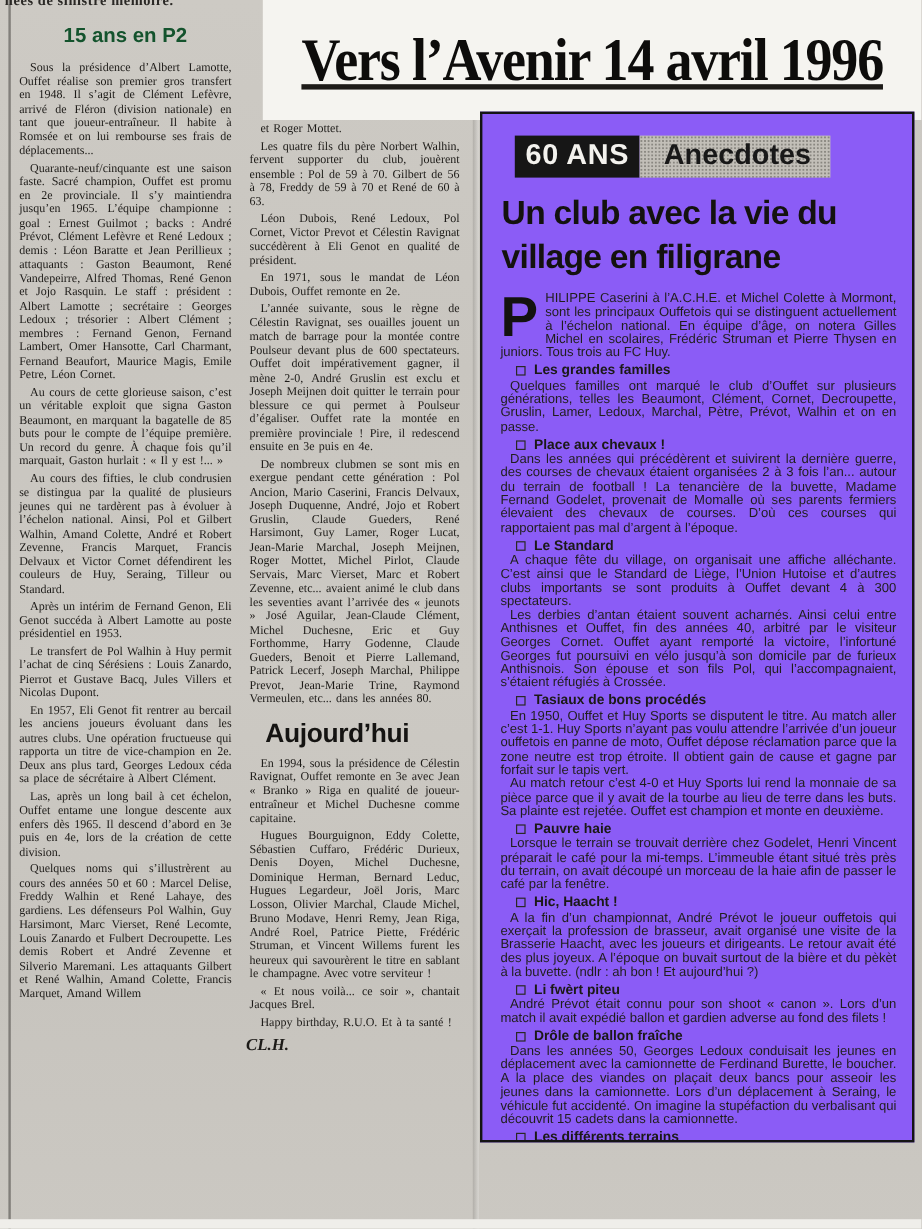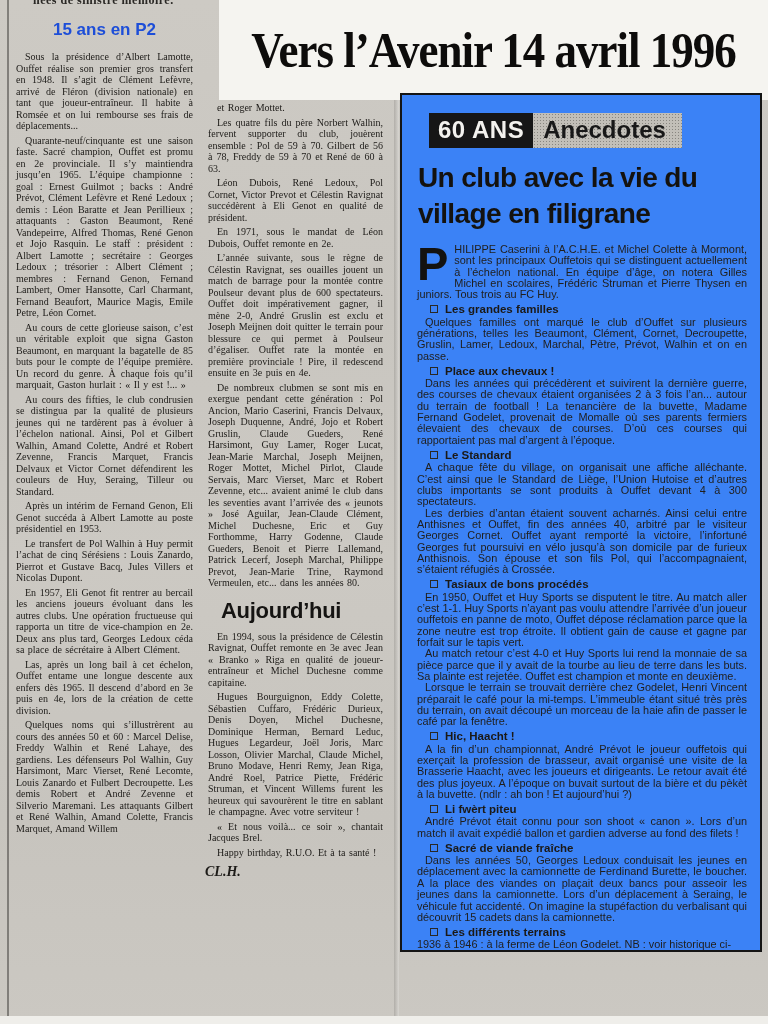--- a/index.html
+++ b/index.html
@@ -9,46 +9,46 @@
     background-image:linear-gradient(180deg,#cdcac4 0%,#c9c6c0 30%,#ccc9c3 55%,#c7c4be 80%,#cbc8c2 100%);
     font-family:"Liberation Serif", serif;color:#1d1b18;
   }
   .left-edge-rule{position:absolute;left:7px;top:0;width:2px;height:1024px;background:rgba(40,38,35,.45);}
   .fold-shadow{position:absolute;left:394px;top:78px;width:5px;height:946px;
     background:linear-gradient(90deg,rgba(60,58,55,.18),rgba(255,255,255,.25));}
   .bottom-strip{position:absolute;left:0;bottom:0;width:768px;height:8px;background:#efeeea;}
 
   
   .masthead{position:absolute;left:219px;top:0;width:549px;height:100px;background:#f5f4f0;
-    display:flex;align-items:center;justify-content:center;}
+    display:flex;align-items:center;justify-content:center;text-decoration:underline;}
   .masthead-title{font-family:"Liberation Serif",serif;font-weight:bold;font-size:45px;
     letter-spacing:-1px;color:#0d0c0b;white-space:nowrap;transform:scaleY(1.12);}
 
   
-  .clip-top{position:absolute;left:33px;top:0;width:180px;height:9px;overflow:hidden;}
+  .clip-top{position:absolute;left:4px;top:0;width:180px;height:9px;overflow:hidden;}
   .clip-top span{display:block;margin-top:-7px;font-size:12px;font-weight:bold;letter-spacing:.5px;color:#2a2825;}
 
   
   .col p{margin:3px;text-indent:9px;text-align:justify;font-size:10px;line-height:11.5px;word-spacing:1px;}
   .left-col{position:absolute;left:13px;top:10px;width:183px;}
   .kicker15{font-family:"Liberation Sans",sans-serif;font-weight:bold;font-size:17px;
-    text-align:center;margin:10px 0 11px;color:#1d4ed8;}
+    text-align:center;margin:10px 0 11px;color:#14532d;}
   .mid-col{position:absolute;left:205px;top:99px;width:181px;}
   .mid-heading{font-family:"Liberation Sans",sans-serif;font-weight:bold;font-size:22px;
     margin:9px 0 7px 16px;color:#151412;letter-spacing:-.3px;}
   .signature{font-weight:bold;font-style:italic;font-size:14px;margin-top:6px;padding-right:10px;}
 
   
   .box{position:absolute;left:400px;top:93px;width:362px;height:859px;box-sizing:border-box;
-    border:2.5px solid #141414;background:#3b82f6;padding:14px 13px 0 15px;overflow:hidden;}
+    border:2.5px solid #141414;background:#8b5cf6;padding:14px 13px 0 15px;overflow:hidden;}
   .badge-row{display:flex;align-items:stretch;margin:4px 0 12px 12px;}
   .badge60{background:#161616;color:#f3f2ee;font-family:"Liberation Sans",sans-serif;font-weight:bold;
     font-size:24px;padding:3px 9px 4px;letter-spacing:.5px;display:flex;align-items:center;}
   .badge-anec{font-family:"Liberation Sans",sans-serif;font-weight:bold;font-size:24px;color:#181818;
-    padding:3px 16px 4px 10px;display:flex;align-items:center;
+    padding:3px 16px 4px 20px;display:flex;align-items:center;
     background-color:#c2bfb8;
     background-image:radial-gradient(rgba(90,88,82,.55) 26%, transparent 28%);
     background-size:3px 3px;}
   .headline{font-family:Liberation Sans, sans-serif;font-weight:bold;font-size:28px;line-height:36px;
     letter-spacing:-.6px;margin:2px 0 12px 1px;color:#14120f;}
   .box-text p{font-family:"Liberation Sans",sans-serif;font-size:10.9px;line-height:11.35px;
     text-align:justify;margin:0;text-indent:8px;color:#201e1b;}
   p.lead{text-indent:0;}
   .dropcap{float:left;font-family:"Liberation Sans",sans-serif;font-weight:bold;font-size:47px;
     line-height:34px;padding:3px 6px 0 0;color:#131210;}
@@ -136,34 +136,38 @@
         <span>Le Standard</span>
       </div>
       <p>A chaque fête du village, on organisait une affiche alléchante. C’est ainsi que le Standard de Liège, l’Union Hutoise et d’autres clubs importants se sont produits à Ouffet devant 4 à 300 spectateurs.</p>
       <p>Les derbies d’antan étaient souvent acharnés. Ainsi celui entre Anthisnes et Ouffet, fin des années 40, arbitré par le visiteur Georges Cornet. Ouffet ayant remporté la victoire, l’infortuné Georges fut poursuivi en vélo jusqu’à son domicile par de furieux Anthisnois. Son épouse et son fils Pol, qui l’accompagnaient, s’étaient réfugiés à Crossée.</p>
       <div class="sec-title">
         <span class="sq"></span>
         <span>Tasiaux de bons procédés</span>
       </div>
       <p>En 1950, Ouffet et Huy Sports se disputent le titre. Au match aller c’est 1-1. Huy Sports n’ayant pas voulu attendre l’arrivée d’un joueur ouffetois en panne de moto, Ouffet dépose réclamation parce que la zone neutre est trop étroite. Il obtient gain de cause et gagne par forfait sur le tapis vert.</p>
       <p>Au match retour c’est 4-0 et Huy Sports lui rend la monnaie de sa pièce parce que il y avait de la tourbe au lieu de terre dans les buts. Sa plainte est rejetée. Ouffet est champion et monte en deuxième.</p>
+      <div class="sec-title">
+        <span class="sq"></span>
+        <span>Pauvre haie</span>
+      </div>
       <p>Lorsque le terrain se trouvait derrière chez Godelet, Henri Vincent préparait le café pour la mi-temps. L’immeuble étant situé très près du terrain, on avait découpé un morceau de la haie afin de passer le café par la fenêtre.</p>
       <div class="sec-title">
         <span class="sq"></span>
         <span>Hic, Haacht !</span>
       </div>
       <p>A la fin d’un championnat, André Prévot le joueur ouffetois qui exerçait la profession de brasseur, avait organisé une visite de la Brasserie Haacht, avec les joueurs et dirigeants. Le retour avait été des plus joyeux. A l’époque on buvait surtout de la bière et du pèkèt à la buvette. (ndlr : ah bon ! Et aujourd’hui ?)</p>
       <div class="sec-title">
         <span class="sq"></span>
         <span>Li fwèrt piteu</span>
       </div>
       <p>André Prévot était connu pour son shoot « canon ». Lors d’un match il avait expédié ballon et gardien adverse au fond des filets !</p>
       <div class="sec-title">
         <span class="sq"></span>
-        <span>Sacré de viande fraîche</span>
+        <span>Drôle de ballon fraîche</span>
       </div>
       <p>Dans les années 50, Georges Ledoux conduisait les jeunes en déplacement avec la camionnette de Ferdinand Burette, le boucher. A la place des viandes on plaçait deux bancs pour asseoir les jeunes dans la camionnette. Lors d’un déplacement à Seraing, le véhicule fut accidenté. On imagine la stupéfaction du verbalisant qui découvrit 15 cadets dans la camionnette.</p>
     </div>
   <div class="terrain-wrap">
     <div class="sec-title">
       <span class="sq"></span>
       <span>Les différents terrains</span>
     </div>
     <div>
         <p class="terrain">1936 à 1946 : à la ferme de Léon Godelet. NB : voir historique ci-contre.</p>

